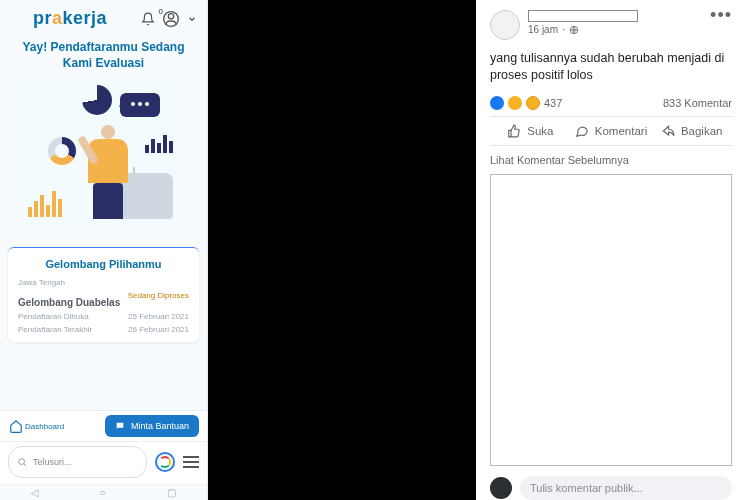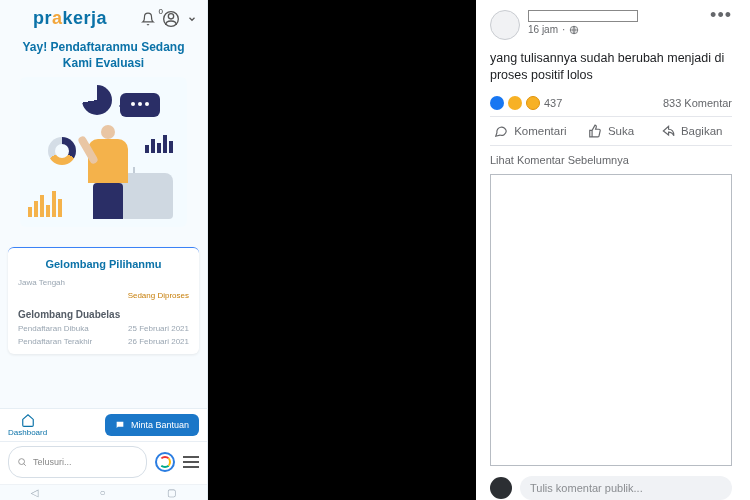--- a/index.html
+++ b/index.html
@@ -33,23 +33,23 @@
   .bars-b { position: absolute; top: 58px; right: 14px; display: flex; gap: 2px; align-items: flex-end; }
   .bars-b span { width: 4px; background: #2a2e66; }
   .mini-axis { position: absolute; top: 90px; right: 20px; width: 34px; height: 24px; border-left: 2px solid #c2ccd6; border-bottom: 2px solid #c2ccd6; }
   .sofa { position: absolute; bottom: 8px; right: 14px; width: 52px; height: 46px; background: #cfd8e1; border-radius: 8px 8px 4px 4px; }
   .sofa:before { content: ""; position: absolute; bottom: 0; left: -8px; width: 10px; height: 28px; background: #cfd8e1; border-radius: 6px; }
   .card-section { margin: 10px 8px 6px 8px; background: #fff; border-radius: 6px; box-shadow: 0 1px 3px rgba(0,0,0,.08); padding: 10px 10px 8px 10px; border-top: 1px solid #3b82f6; font-size: 9px; color: #6b7684; }
   .card-title { color: #0b72a8; text-align: center; font-weight: 700; font-size: 11px; margin-bottom: 8px; }
   .muted-sm { font-size: 8px; color: #9aa6b2; }
   .row { display: flex; justify-content: space-between; margin-top: 4px; }
   .status-chip { color: #c77f0a; font-size: 8px; }
-  .gel-name { color: #545c66; font-weight: 600; font-size: 10px; margin-top: 18px; }
+  .gel-name { color: #545c66; font-weight: 600; font-size: 10px; margin-top: 6px; }
   .bottom-nav { margin-top: auto; display: flex; align-items: center; justify-content: space-between; padding: 4px 8px; background: #fff; border-top: 1px solid #e6eef4; }
-  .nav-item { display: flex; flex-direction: column; align-items: center; font-size: 8px; color: #0b72a8; gap: 1px; }
+  .nav-item { display: flex; flex-direction: row; align-items: center; font-size: 8px; color: #0b72a8; gap: 1px; }
   .help-btn { background: #1b77c8; color: #fff; font-size: 9px; border-radius: 6px; padding: 6px 10px; display: flex; gap: 6px; align-items: center; }
   .browser-bar { display: flex; align-items: center; gap: 8px; padding: 4px 8px 6px 8px; background: #fff; border-top: 1px solid #e8eef4; }
   .search-pill { flex: 1; border: 1px solid #d6dee6; border-radius: 14px; height: 32px; display: flex; align-items: center; gap: 6px; padding: 0 8px; font-size: 9px; color: #888; }
   .play-ring { width: 20px; height: 20px; border-radius: 50%; border: 2px solid #2b7de1; position: relative; }
   .play-ring:before { content: ""; position: absolute; inset: 2px; border-radius: 50%; border: 2px solid transparent; border-top-color: #e33; border-right-color: #fb0; border-bottom-color: #0a8; }
   .hamburger { width: 16px; display: flex; flex-direction: column; gap: 3px; }
   .hamburger span { height: 2px; background: #555; }
   .and-nav { height: 16px; border-top: 1px solid #eef2f6; display: flex; justify-content: space-around; align-items: center; color: #9aa6b2; font-size: 10px; }
 
   .middle { width: 268px; background: #000; }
@@ -232,29 +232,29 @@
         <span class="ri haha"></span>
         <span class="ri wow"></span>
         <span>437</span>
       </div>
       <span>833 Komentar</span>
     </div>
 
     <div class="action-bar">
       <div class="abtn">
         <svg width="14" height="14" viewBox="0 0 24 24" fill="none" stroke="#65676b" stroke-width="2">
-            <path d="M21 12a8 8 0 01-11 7L3 21l2-6a8 8 0 1116-3z"></path>
-          </svg>
-        <span>Komentari</span>
+            <path d="M7 22V11l5-9c1 0 3 1 2 4l-1 3h6a2 2 0 012 2l-2 9a2 2 0 01-2 2H7zM7 11H3v11h4"></path>
+          </svg>
+        <span>Suka</span>
       </div>
       <div class="abtn">
         <svg width="14" height="14" viewBox="0 0 24 24" fill="none" stroke="#65676b" stroke-width="2">
-            <path d="M7 22V11l5-9c1 0 3 1 2 4l-1 3h6a2 2 0 012 2l-2 9a2 2 0 01-2 2H7zM7 11H3v11h4"></path>
-          </svg>
-        <span>Suka</span>
+            <path d="M21 12a8 8 0 01-11 7L3 21l2-6a8 8 0 1116-3z"></path>
+          </svg>
+        <span>Komentari</span>
       </div>
       <div class="abtn">
         <svg width="14" height="14" viewBox="0 0 24 24" fill="none" stroke="#65676b" stroke-width="2">
             <path d="M4 12l9-8v5c7 0 9 6 9 11-2-4-5-6-9-6v5z"></path>
           </svg>
         <span>Bagikan</span>
       </div>
     </div>
 
     <div class="prev-link">Lihat Komentar Sebelumnya</div>

